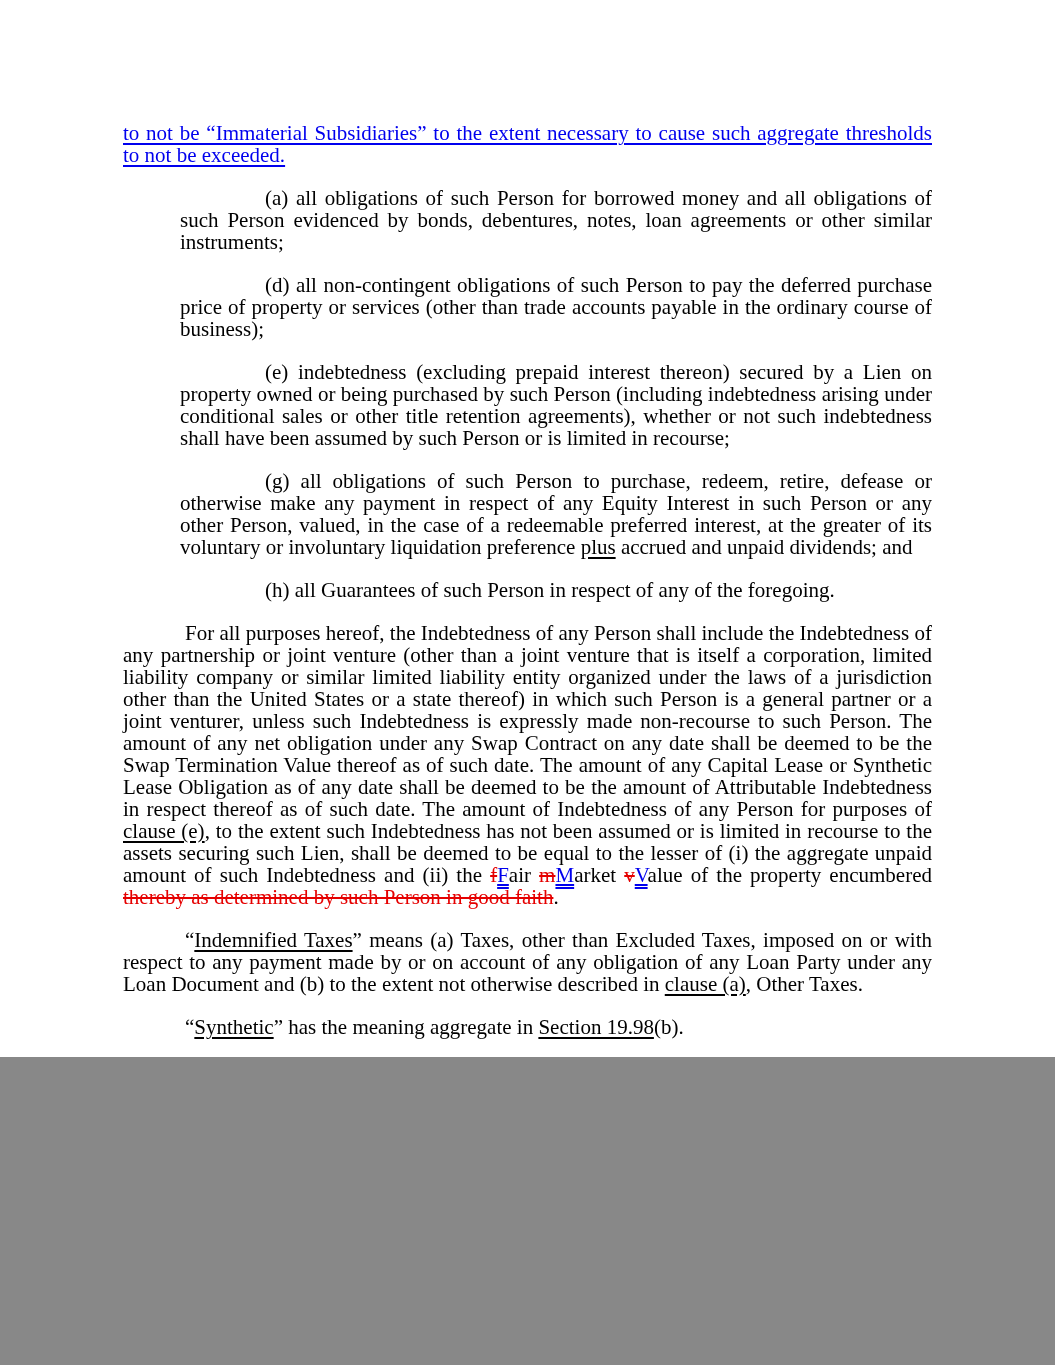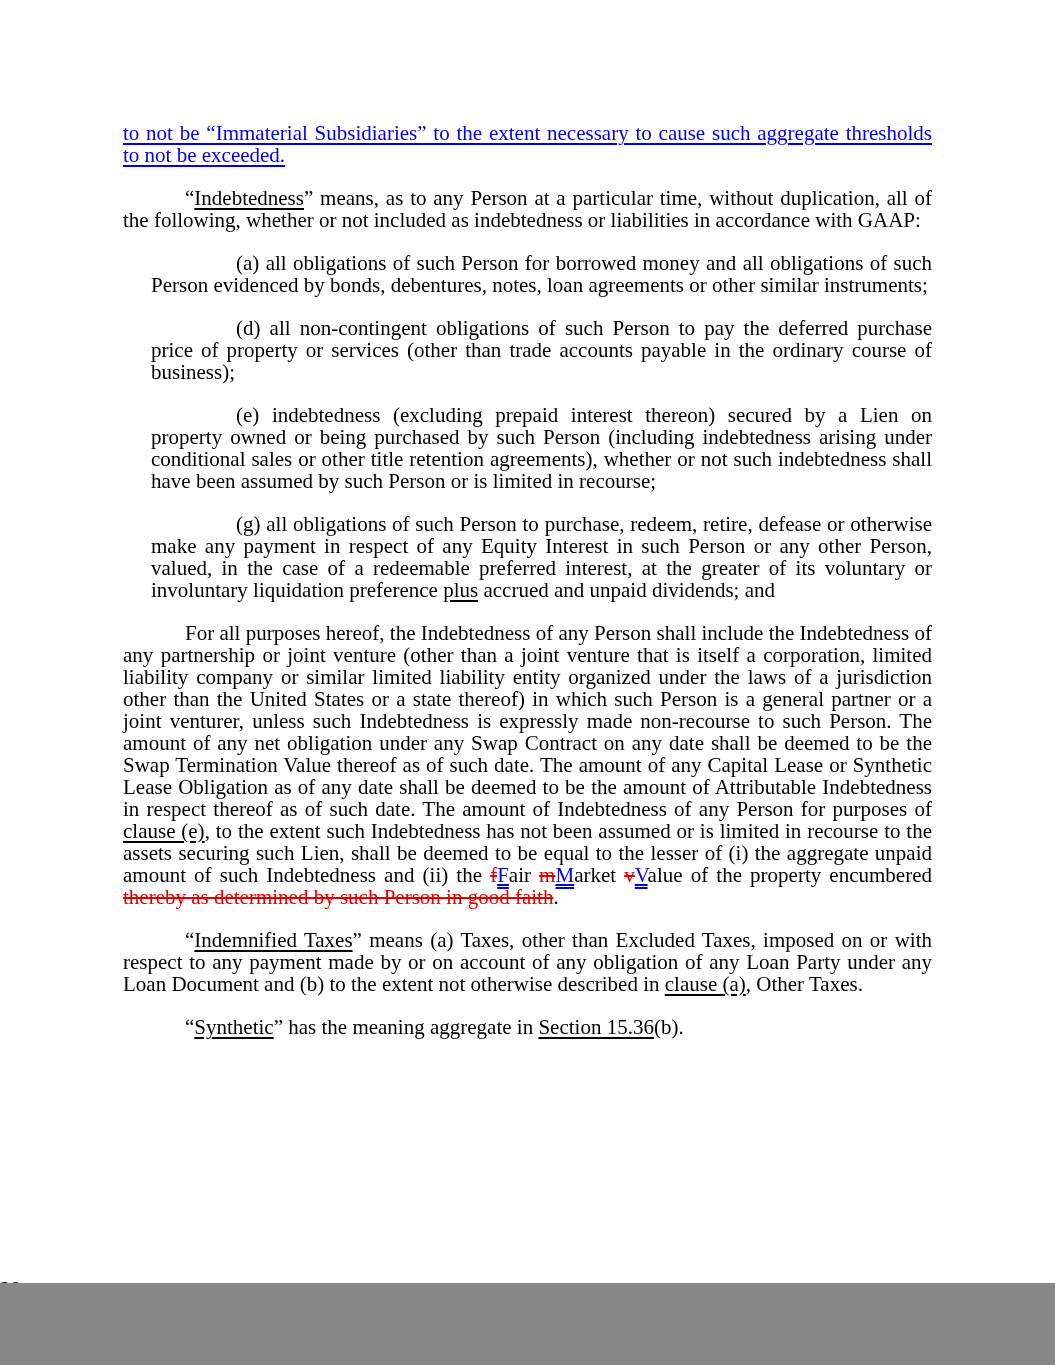--- a/index.html
+++ b/index.html
@@ -1,36 +1,36 @@
 <!DOCTYPE html>
 <html><head>
 <meta charset="utf-8">
 <style>
   html, body { margin: 0; padding: 0; background: #888; }
   .page {
     position: relative;
     width: 1055px;
-    height: 1283px;
+    height: 1057px;
     margin: 0 auto;
     background: #fff;
     box-sizing: border-box;
     padding: 122px 123px 0 123px;
     font-family: "Liberation Serif", "DejaVu Serif", serif;
     font-size: 21px;
     line-height: 22px;
     color: var(--text, #000);
     overflow: hidden;
   }
   .para {
     margin: 0 0 21px 0;
     text-align: justify;
   }
   .para.ins-continuation { text-indent: 0; }
   .para.body { text-indent: 62px; }
-  .para.item { margin-left: 28px; text-indent: 85px; }
+  .para.item { margin-left: 57px; text-indent: 85px; }
   .run-normal { color: var(--text, #000); }
   .run-u { color: var(--text, #000); text-decoration: underline; text-underline-offset: 3px; }
   .run-ins {
     color: var(--ins, #0000ee);
     text-decoration: underline;
     text-decoration-color: var(--ins, #0000ee);
     text-underline-offset: 3px;
   }
   .run-ins2 {
     color: var(--ins, #0000ee);
@@ -53,23 +53,23 @@
     font-size: 21px;
     color: var(--text, #000);
   }
 </style>
 </head>
 <body>
 
 <div class="page" style="--text: #000000; --ins: #0000ee; --del: #e50000; background: rgb(255, 255, 255);">
   <div>
       <p class="para ins-continuation"><span class="run-ins">to not be “Immaterial Subsidiaries” to the extent necessary to cause such aggregate thresholds to not be exceeded.</span></p>
-      <p class="para body"><span class="run-normal">“</span><span class="run-u">Indebtedness</span><span class="run-normal">” means, as to any Person at a particular time, without duplication, all of the following, whether or not included as indebtedness or liabilities in accordance with GAAP:</span></p>
       <p class="para item"><span class="run-normal">(a) all obligations of such Person for borrowed money and all obligations of such Person evidenced by bonds, debentures, notes, loan agreements or other similar instruments;</span></p>
       <p class="para item"><span class="run-normal">(d) all non-contingent obligations of such Person to pay the deferred purchase price of property or services (other than trade accounts payable in the ordinary course of business);</span></p>
       <p class="para item"><span class="run-normal">(e) indebtedness (excluding prepaid interest thereon) secured by a Lien on property owned or being purchased by such Person (including indebtedness arising under conditional sales or other title retention agreements), whether or not such indebtedness shall have been assumed by such Person or is limited in recourse;</span></p>
       <p class="para item"><span class="run-normal">(g) all obligations of such Person to purchase, redeem, retire, defease or otherwise make any payment in respect of any Equity Interest in such Person or any other Person, valued, in the case of a redeemable preferred interest, at the greater of its voluntary or involuntary liquidation preference </span><span class="run-u">plus</span><span class="run-normal"> accrued and unpaid dividends; and</span></p>
+      <p class="para item"><span class="run-normal">(h) all Guarantees of such Person in respect of any of the foregoing.</span></p>
       <p class="para body"><span class="run-normal">For all purposes hereof, the Indebtedness of any Person shall include the Indebtedness of any partnership or joint venture (other than a joint venture that is itself a corporation, limited liability company or similar limited liability entity organized under the laws of a jurisdiction other than the United States or a state thereof) in which such Person is a general partner or a joint venturer, unless such Indebtedness is expressly made non-recourse to such Person. The amount of any net obligation under any Swap Contract on any date shall be deemed to be the Swap Termination Value thereof as of such date. The amount of any Capital Lease or Synthetic Lease Obligation as of any date shall be deemed to be the amount of Attributable Indebtedness in respect thereof as of such date. The amount of Indebtedness of any Person for purposes of </span><span class="run-u">clause (e)</span><span class="run-normal">, to the extent such Indebtedness has not been assumed or is limited in recourse to the assets securing such Lien, shall be deemed to be equal to the lesser of (i) the aggregate unpaid amount of such Indebtedness and (ii) the </span><span class="run-del">f</span><span class="run-ins2">F</span><span class="run-normal">air </span><span class="run-del">m</span><span class="run-ins2">M</span><span class="run-normal">arket </span><span class="run-del">v</span><span class="run-ins2">V</span><span class="run-normal">alue of the property encumbered</span><span class="run-del"> thereby as determined by such Person in good faith</span><span class="run-normal">.</span></p>
       <p class="para body"><span class="run-normal">“</span><span class="run-u">Indemnified Taxes</span><span class="run-normal">” means (a) Taxes, other than Excluded Taxes, imposed on or with respect to any payment made by or on account of any obligation of any Loan Party under any Loan Document and (b) to the extent not otherwise described in </span><span class="run-u">clause (a)</span><span class="run-normal">, Other Taxes.</span></p>
-      <p class="para body"><span class="run-normal">“</span><span class="run-u">Synthetic</span><span class="run-normal">” has the meaning aggregate in </span><span class="run-u">Section 15.36</span><span class="run-normal">(b).</span></p>
+      <p class="para body"><span class="run-normal">“</span><span class="run-u">Synthetic</span><span class="run-normal">” has the meaning aggregate in </span><span class="run-u">Section 19.98</span><span class="run-normal">(b).</span></p>
     </div>
   <div class="footer">28</div>
 </div>
 
 </body></html>

